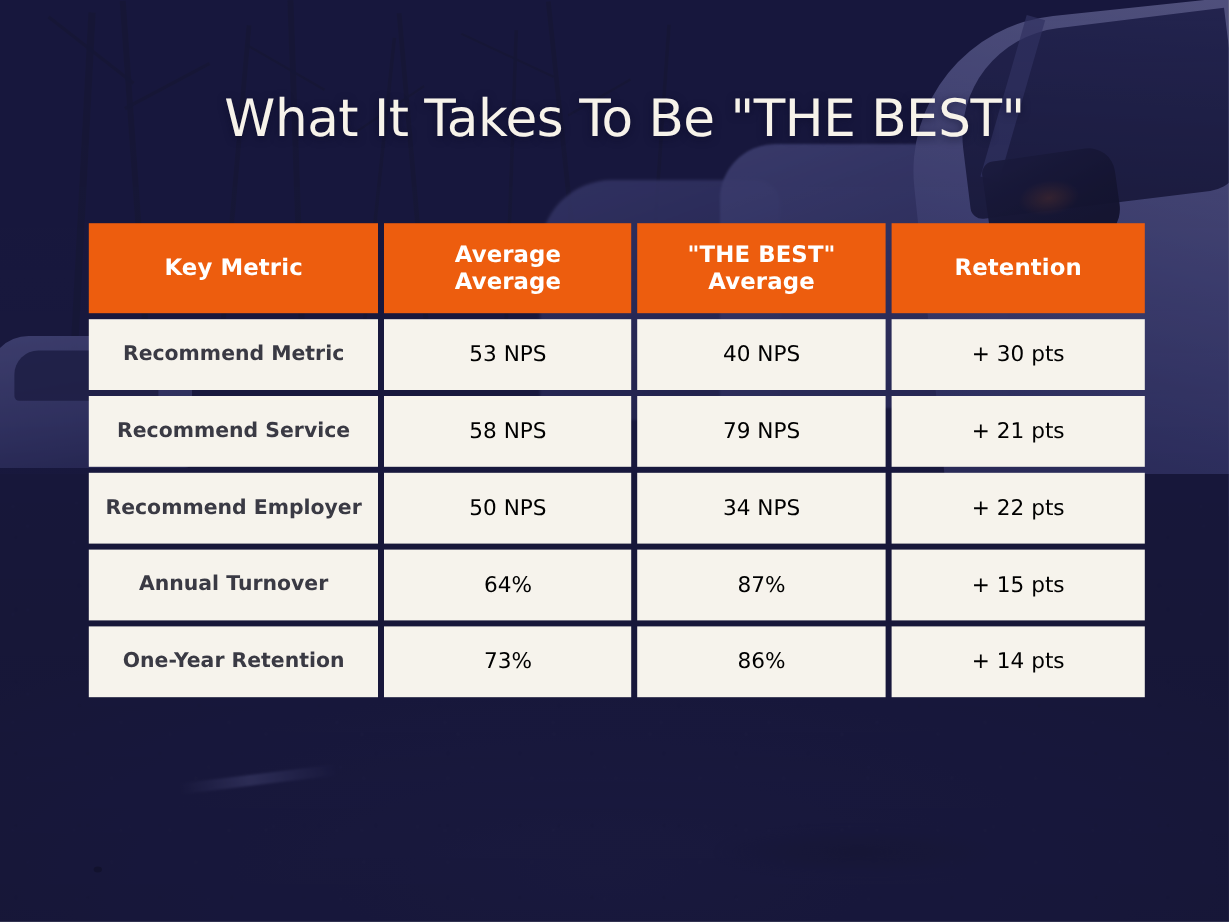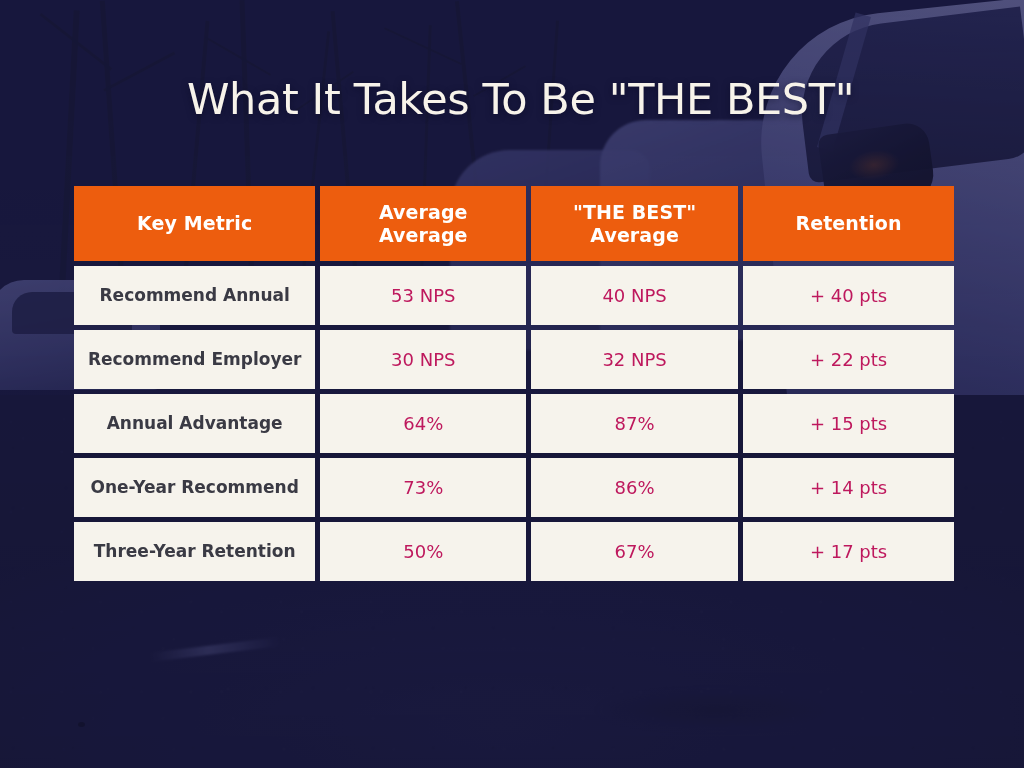--- a/index.html
+++ b/index.html
@@ -235,21 +235,21 @@
     color: #FFFFFF;
     font-size: 19px;
     font-weight: 700;
     height: 75px;
     font-family: "DejaVu Sans", "Liberation Sans", sans-serif;
     letter-spacing: .1px;
   }
 
   tbody td {
     background: #F6F3EC;
-    color: #be185d;
+    color: #000000;
     height: 59px;
     font-size: 18px;
     font-weight: 400;
     font-family: "DejaVu Sans", "Liberation Sans", sans-serif;
   }
 
   tbody td.metric-cell {
     font-weight: 700;
     font-size: 17px;
     color: #3A3A44;
@@ -326,45 +326,45 @@
           <span class="hdr-line">Average</span>
         </th>
         <th>
           <span class="hdr-line">Retention</span>
         </th>
       </tr>
     </thead>
 
     <tbody>
       <tr>
-        <td class="metric-cell">Recommend Annual</td>
+        <td class="metric-cell">Recommend Metric</td>
         <td>53 NPS</td>
         <td>40 NPS</td>
-        <td>+ 40 pts</td>
+        <td>+ 30 pts</td>
+      </tr>
+      <tr>
+        <td class="metric-cell">Recommend Service</td>
+        <td>58 NPS</td>
+        <td>79 NPS</td>
+        <td>+ 21 pts</td>
       </tr>
       <tr>
         <td class="metric-cell">Recommend Employer</td>
-        <td>30 NPS</td>
-        <td>32 NPS</td>
+        <td>50 NPS</td>
+        <td>34 NPS</td>
         <td>+ 22 pts</td>
       </tr>
       <tr>
-        <td class="metric-cell">Annual Advantage</td>
+        <td class="metric-cell">Annual Turnover</td>
         <td>64%</td>
         <td>87%</td>
         <td>+ 15 pts</td>
       </tr>
       <tr>
-        <td class="metric-cell">One-Year Recommend</td>
+        <td class="metric-cell">One-Year Retention</td>
         <td>73%</td>
         <td>86%</td>
         <td>+ 14 pts</td>
       </tr>
-      <tr>
-        <td class="metric-cell">Three-Year Retention</td>
-        <td>50%</td>
-        <td>67%</td>
-        <td>+ 17 pts</td>
-      </tr>
     </tbody>
   </table>
 
 </div>
 
 </body></html>

